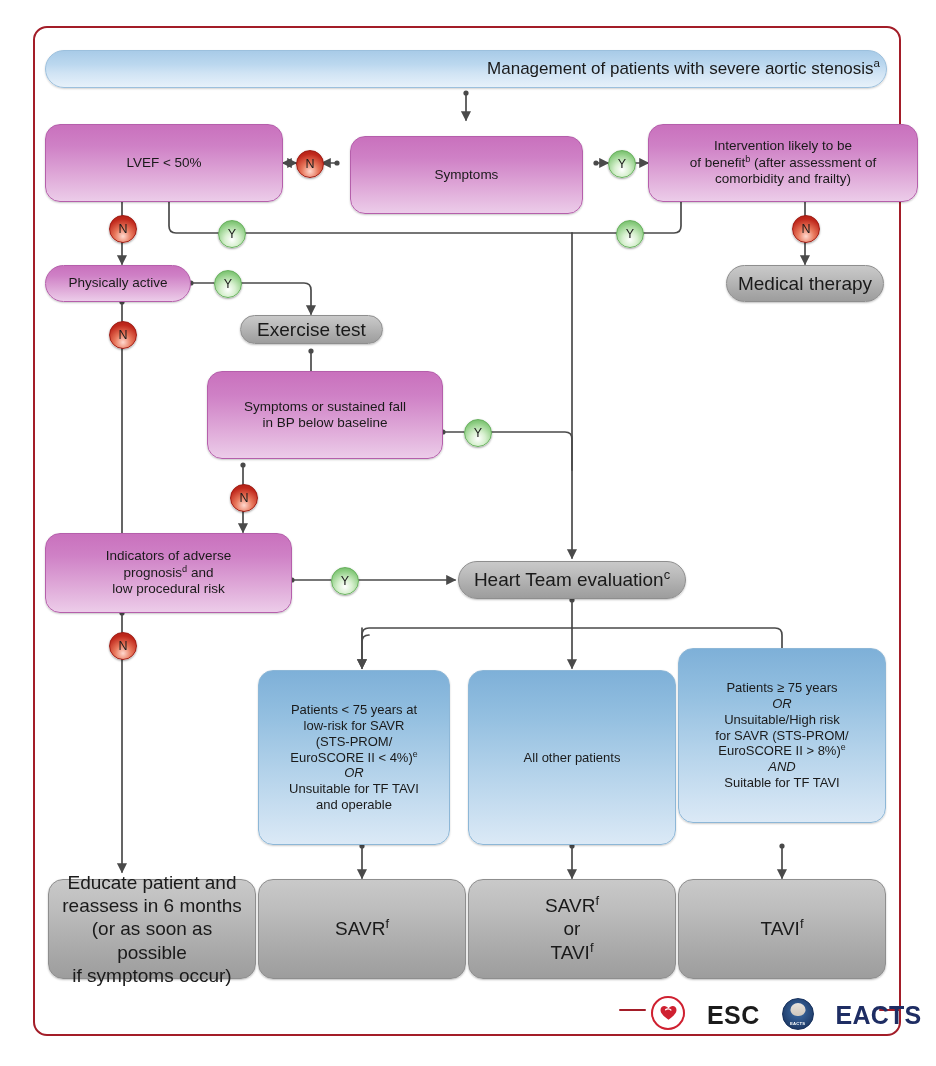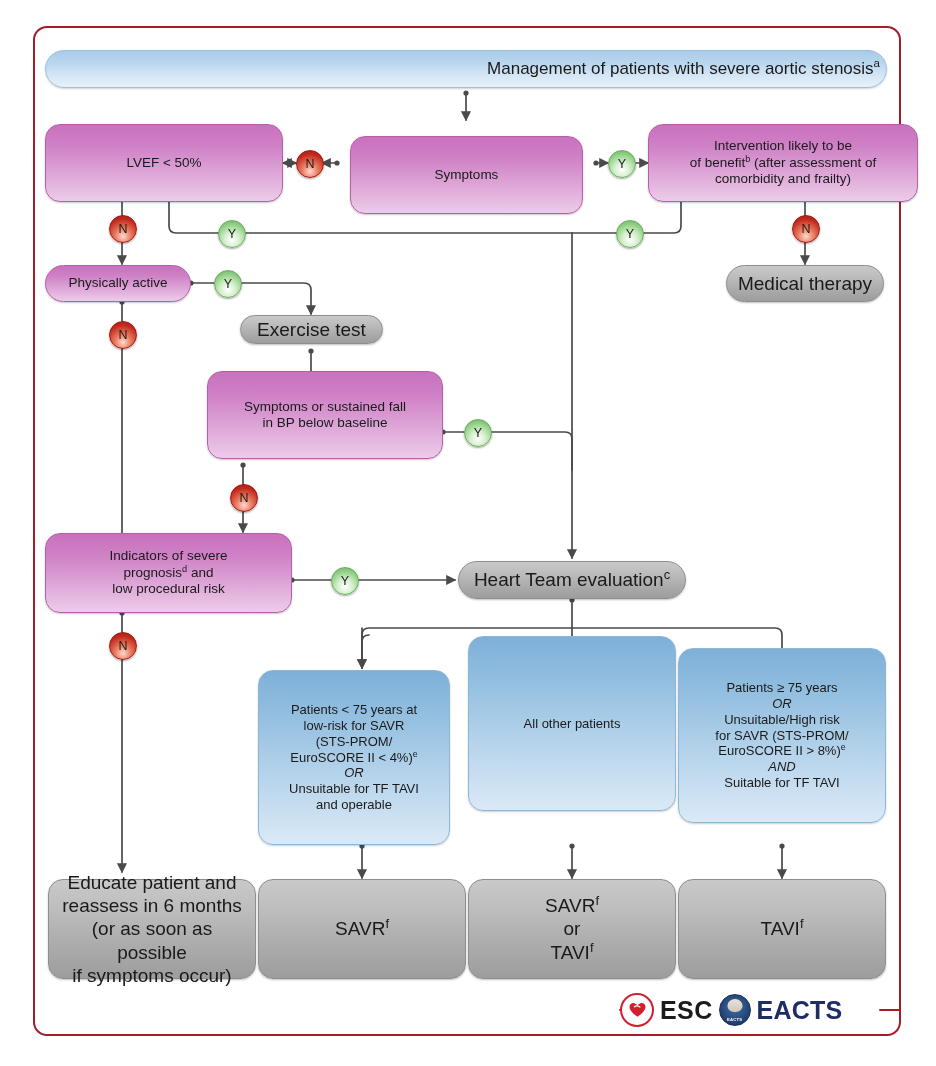--- a/index.html
+++ b/index.html
@@ -43,21 +43,21 @@
            border:1px solid #66b05c;}
 
   
   #wires{position:absolute;left:0;top:0;width:936px;height:1066px;z-index:2;pointer-events:none;}
 
   .sup{font-size:0.68em;vertical-align:super;line-height:0;}
   .ital{font-style:italic;}
   .inner{padding:0 6px;}
 
   
-  #logos{position:absolute;left:620px;top:990px;height:40px;display:flex;align-items:center;gap:6px;z-index:7;}
+  #logos{position:absolute;left:651px;top:990px;height:40px;display:flex;align-items:flex-end;gap:22px;z-index:7;}
   .esc-mark{width:30px;height:30px;border-radius:50%;border:2.5px solid #cf2030;background:#fff;
             display:flex;align-items:center;justify-content:center;}
   .esc-txt{font-size:25px;font-weight:bold;color:#1b1b1b;letter-spacing:.4px;}
   .eacts-mark{width:30px;height:30px;border-radius:50%;
      background:radial-gradient(circle at 50% 42%,#3f6fa8 0%,#27497a 55%,#14284d 100%);
      border:1.5px solid #16305c;display:flex;align-items:flex-end;justify-content:center;position:relative;}
   .eacts-mark .lung{position:absolute;top:4px;left:50%;transform:translateX(-50%);
      width:15px;height:13px;border-radius:50% 50% 45% 45%;
      background:linear-gradient(180deg,#e8e3dc 0%,#cfc7bd 100%);}
   .eacts-mark .tag{font-size:4.2px;color:#fff;letter-spacing:.2px;margin-bottom:3px;z-index:2;font-weight:bold;}
@@ -185,21 +185,21 @@
 
 <div class="node purple" style="left:207px;top:371px;width:236px;height:88px;">
   <span class="inner">
     <span>Symptoms or sustained fall</span><br>
     <span>in BP below baseline</span>
   </span>
 </div>
 
 <div class="node purple" style="left:45px;top:533px;width:247px;height:80px;">
   <span class="inner">
-    <span>Indicators of severe</span><br>
+    <span>Indicators of adverse</span><br>
     <span>prognosis</span><span class="sup">d</span><span> and</span><br>
     <span>low procedural risk</span>
   </span>
 </div>
 
 <div class="node gray pill" style="left:458px;top:561px;width:228px;height:38px;">
   <span class="inner"><span>Heart Team evaluation</span><span class="sup">c</span></span>
 </div>
 
 <div class="node blue" style="left:258px;top:670px;width:192px;height:175px;">
@@ -207,21 +207,21 @@
     <span>Patients &lt; 75 years at</span><br>
     <span>low-risk for SAVR</span><br>
     <span>(STS-PROM/</span><br>
     <span>EuroSCORE II &lt; 4%)</span><span class="sup">e</span><br>
     <span class="ital">OR</span><br>
     <span>Unsuitable for TF TAVI</span><br>
     <span>and operable</span>
   </span>
 </div>
 
-<div class="node blue" style="left:468px;top:636px;width:208px;height:175px;">
+<div class="node blue" style="left:468px;top:670px;width:208px;height:175px;">
   <span class="inner">All other patients</span>
 </div>
 
 <div class="node blue" style="left:678px;top:648px;width:208px;height:175px;">
   <span class="inner">
     <span>Patients ≥ 75 years</span><br>
     <span class="ital">OR</span><br>
     <span>Unsuitable/High risk</span><br>
     <span>for SAVR (STS-PROM/</span><br>
     <span>EuroSCORE II &gt; 8%)</span><span class="sup">e</span><br>

